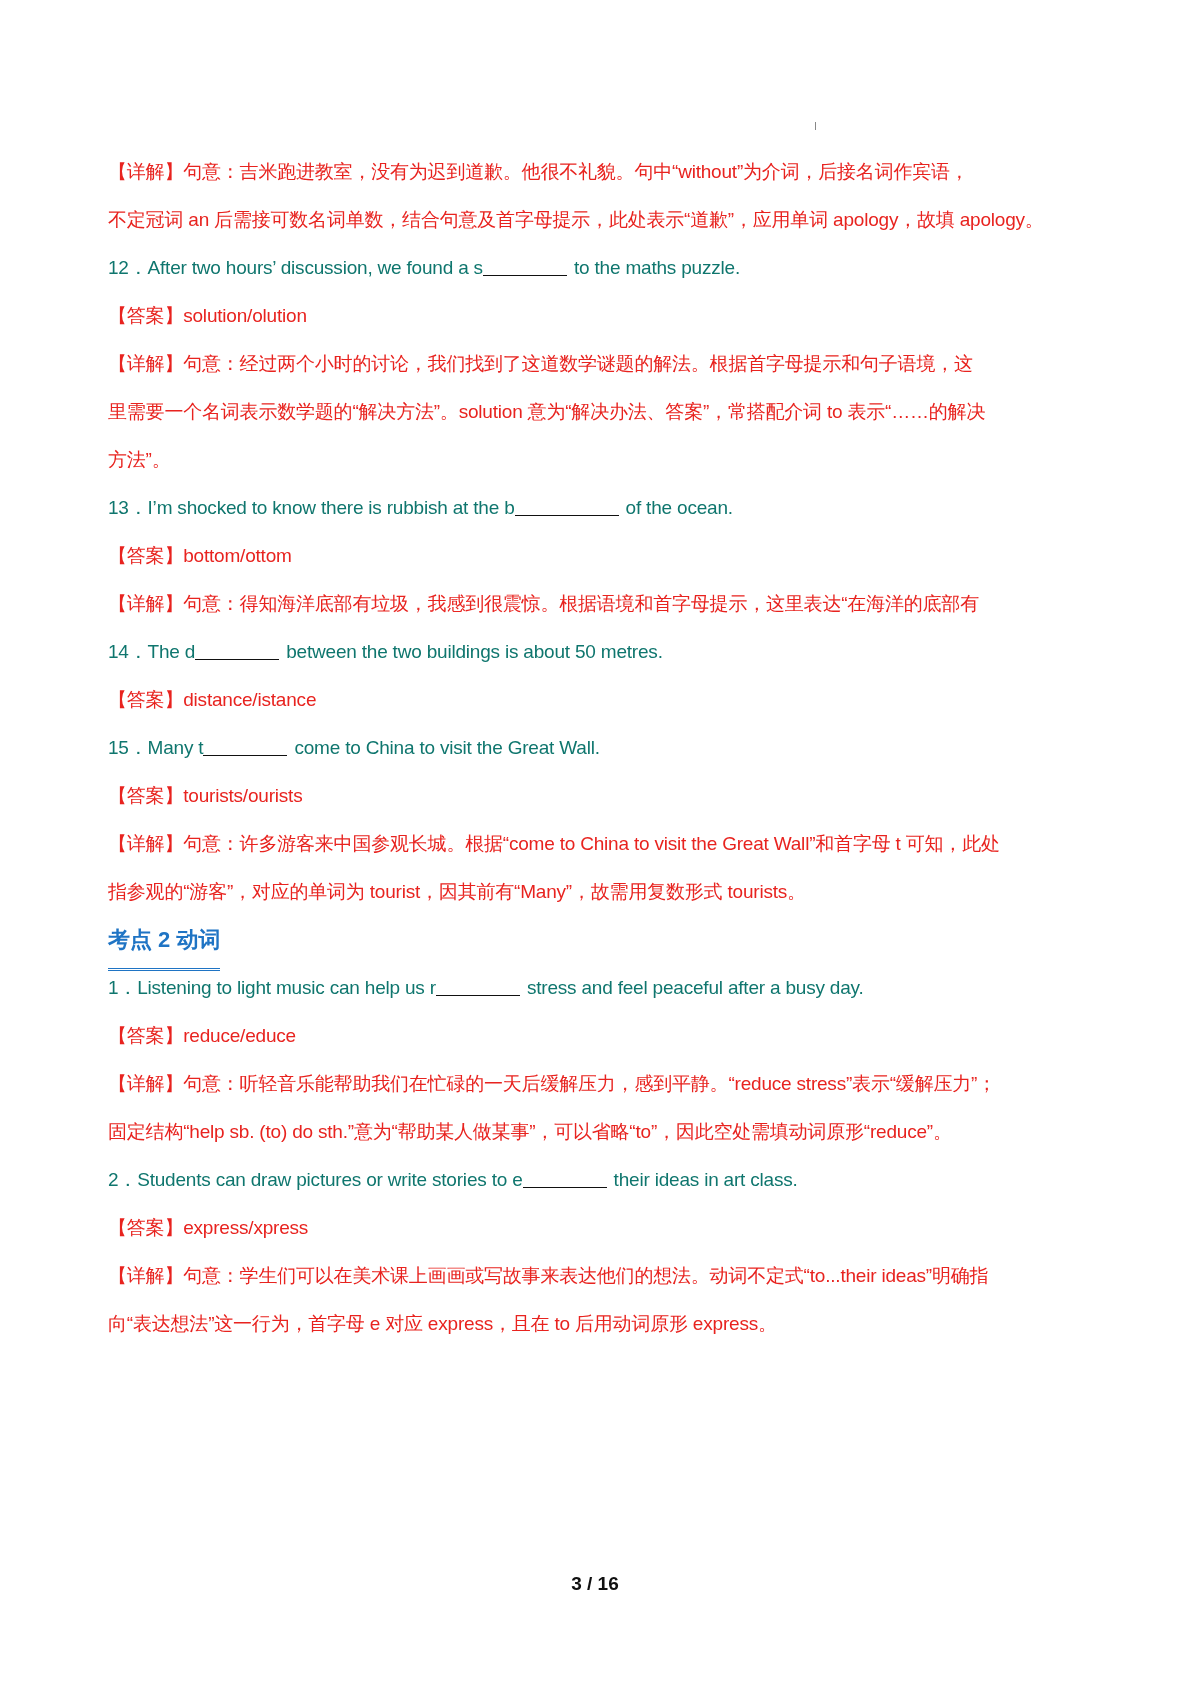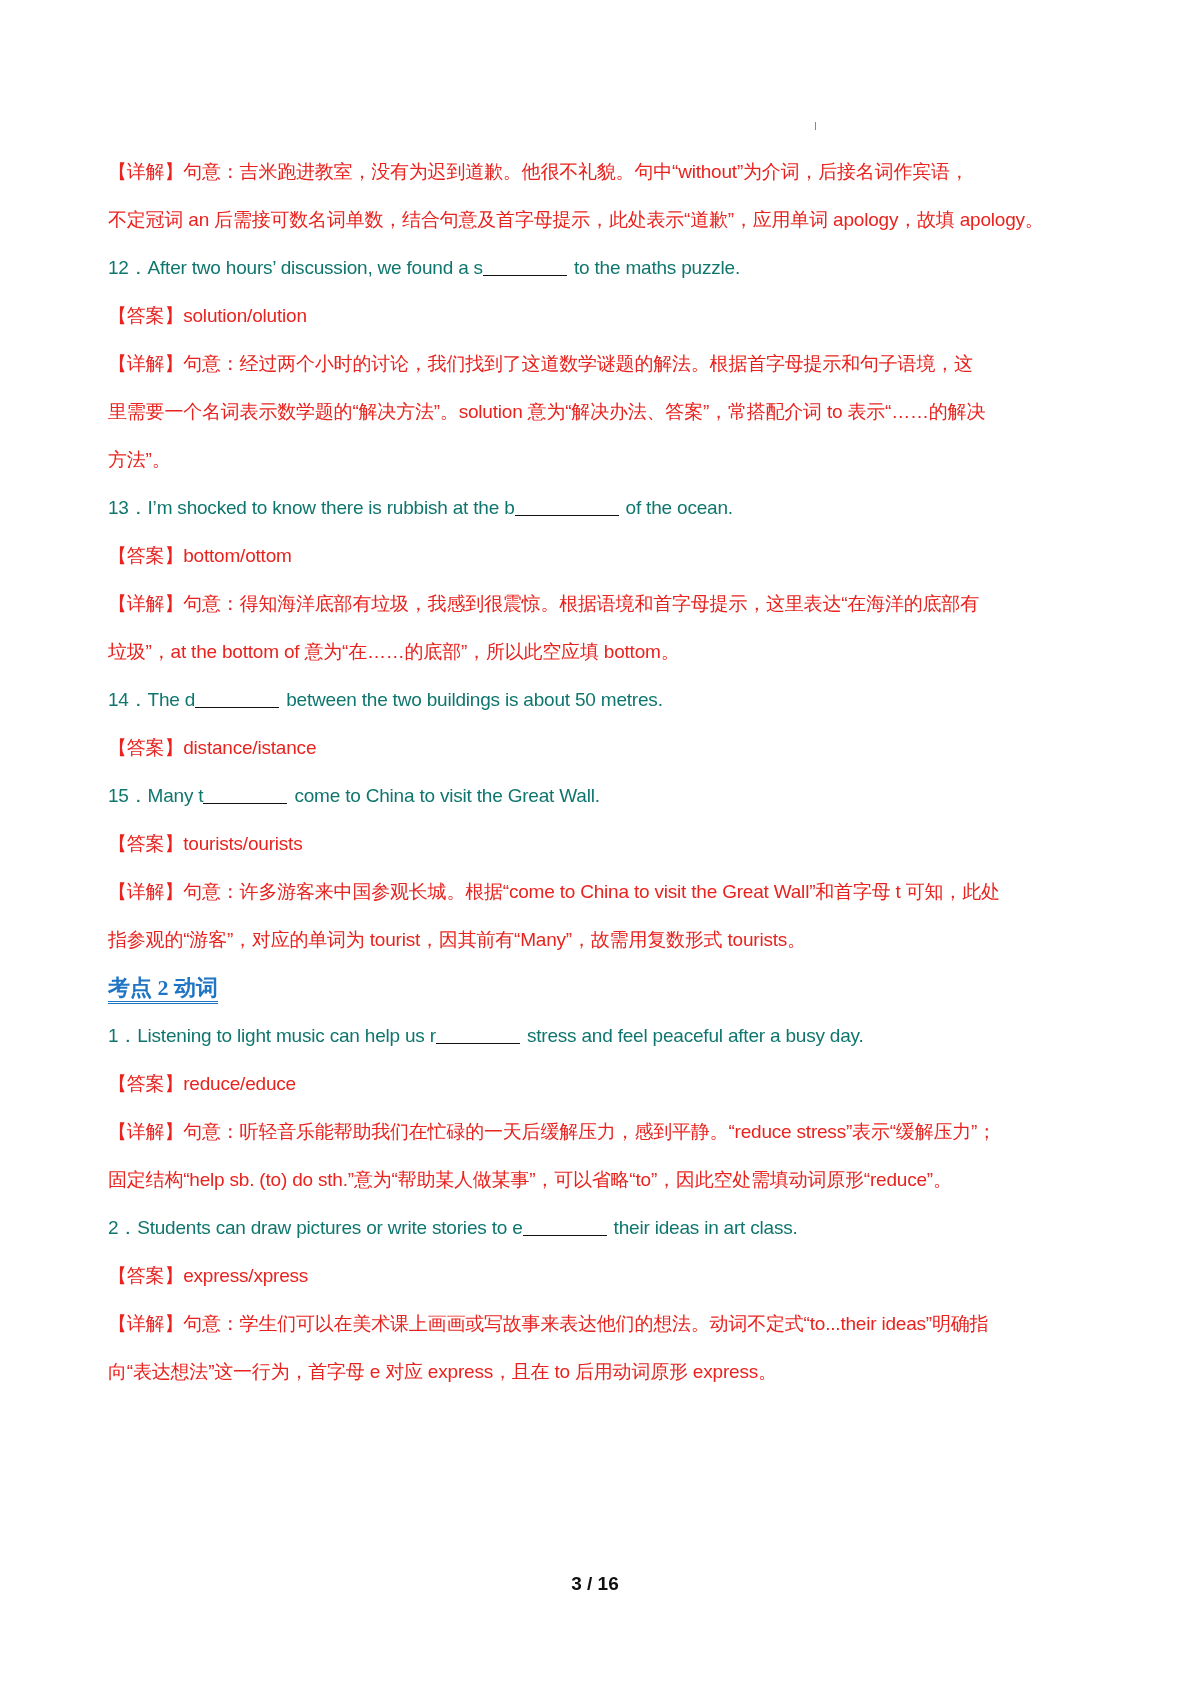--- a/index.html
+++ b/index.html
@@ -17,21 +17,21 @@
     .q { color: #0f766e; }
     .red { color: #e8231f; }
     .blank {
       display: inline-block; border-bottom: 1.5px solid #111; height: 18px;
       vertical-align: baseline; margin: 0 2px -2px 0;
     }
     .heading {
       font-size: 22px; font-weight: bold; color: #1f74c4; height: 48px; line-height: 48px;
     }
     .heading span {
-      border-bottom: 3px double #1f74c4; padding-bottom: 1px; font-family: Liberation Serif, serif;
+      border-bottom: 3px double #1f74c4; padding-bottom: 16px;
     }
     .footer {
       position: absolute; top: 1555px; left: 0; width: 1190px; text-align: center;
       font-size: 19px; font-weight: bold; color: #111; margin-top: 18px;
     }
   </style>
 </head>
 <body>
 
 <div class="page">
@@ -47,21 +47,20 @@
     <div class="line red">【答案】solution/olution</div>
     <div class="line red">【详解】句意：经过两个小时的讨论，我们找到了这道数学谜题的解法。根据首字母提示和句子语境，这</div>
     <div class="line red">里需要一个名词表示数学题的“解决方法”。solution 意为“解决办法、答案”，常搭配介词 to 表示“……的解决</div>
     <div class="line red">方法”。</div>
 
     <div class="line q">
       <span>13．I’m shocked to know there is rubbish at the b</span><span class="blank" style="width:104px"></span><span> of the ocean.</span>
     </div>
     <div class="line red">【答案】bottom/ottom</div>
     <div class="line red">【详解】句意：得知海洋底部有垃圾，我感到很震惊。根据语境和首字母提示，这里表达“在海洋的底部有</div>
-    <div class="line red">垃圾”，at the bottom of 意为“在……的底部”，所以此空应填 bottom。</div>
 
     <div class="line q">
       <span>14．The d</span><span class="blank" style="width:84px"></span><span> between the two buildings is about 50 metres.</span>
     </div>
     <div class="line red">【答案】distance/istance</div>
 
     <div class="line q">
       <span>15．Many t</span><span class="blank" style="width:84px"></span><span> come to China to visit the Great Wall.</span>
     </div>
     <div class="line red">【答案】tourists/ourists</div>

